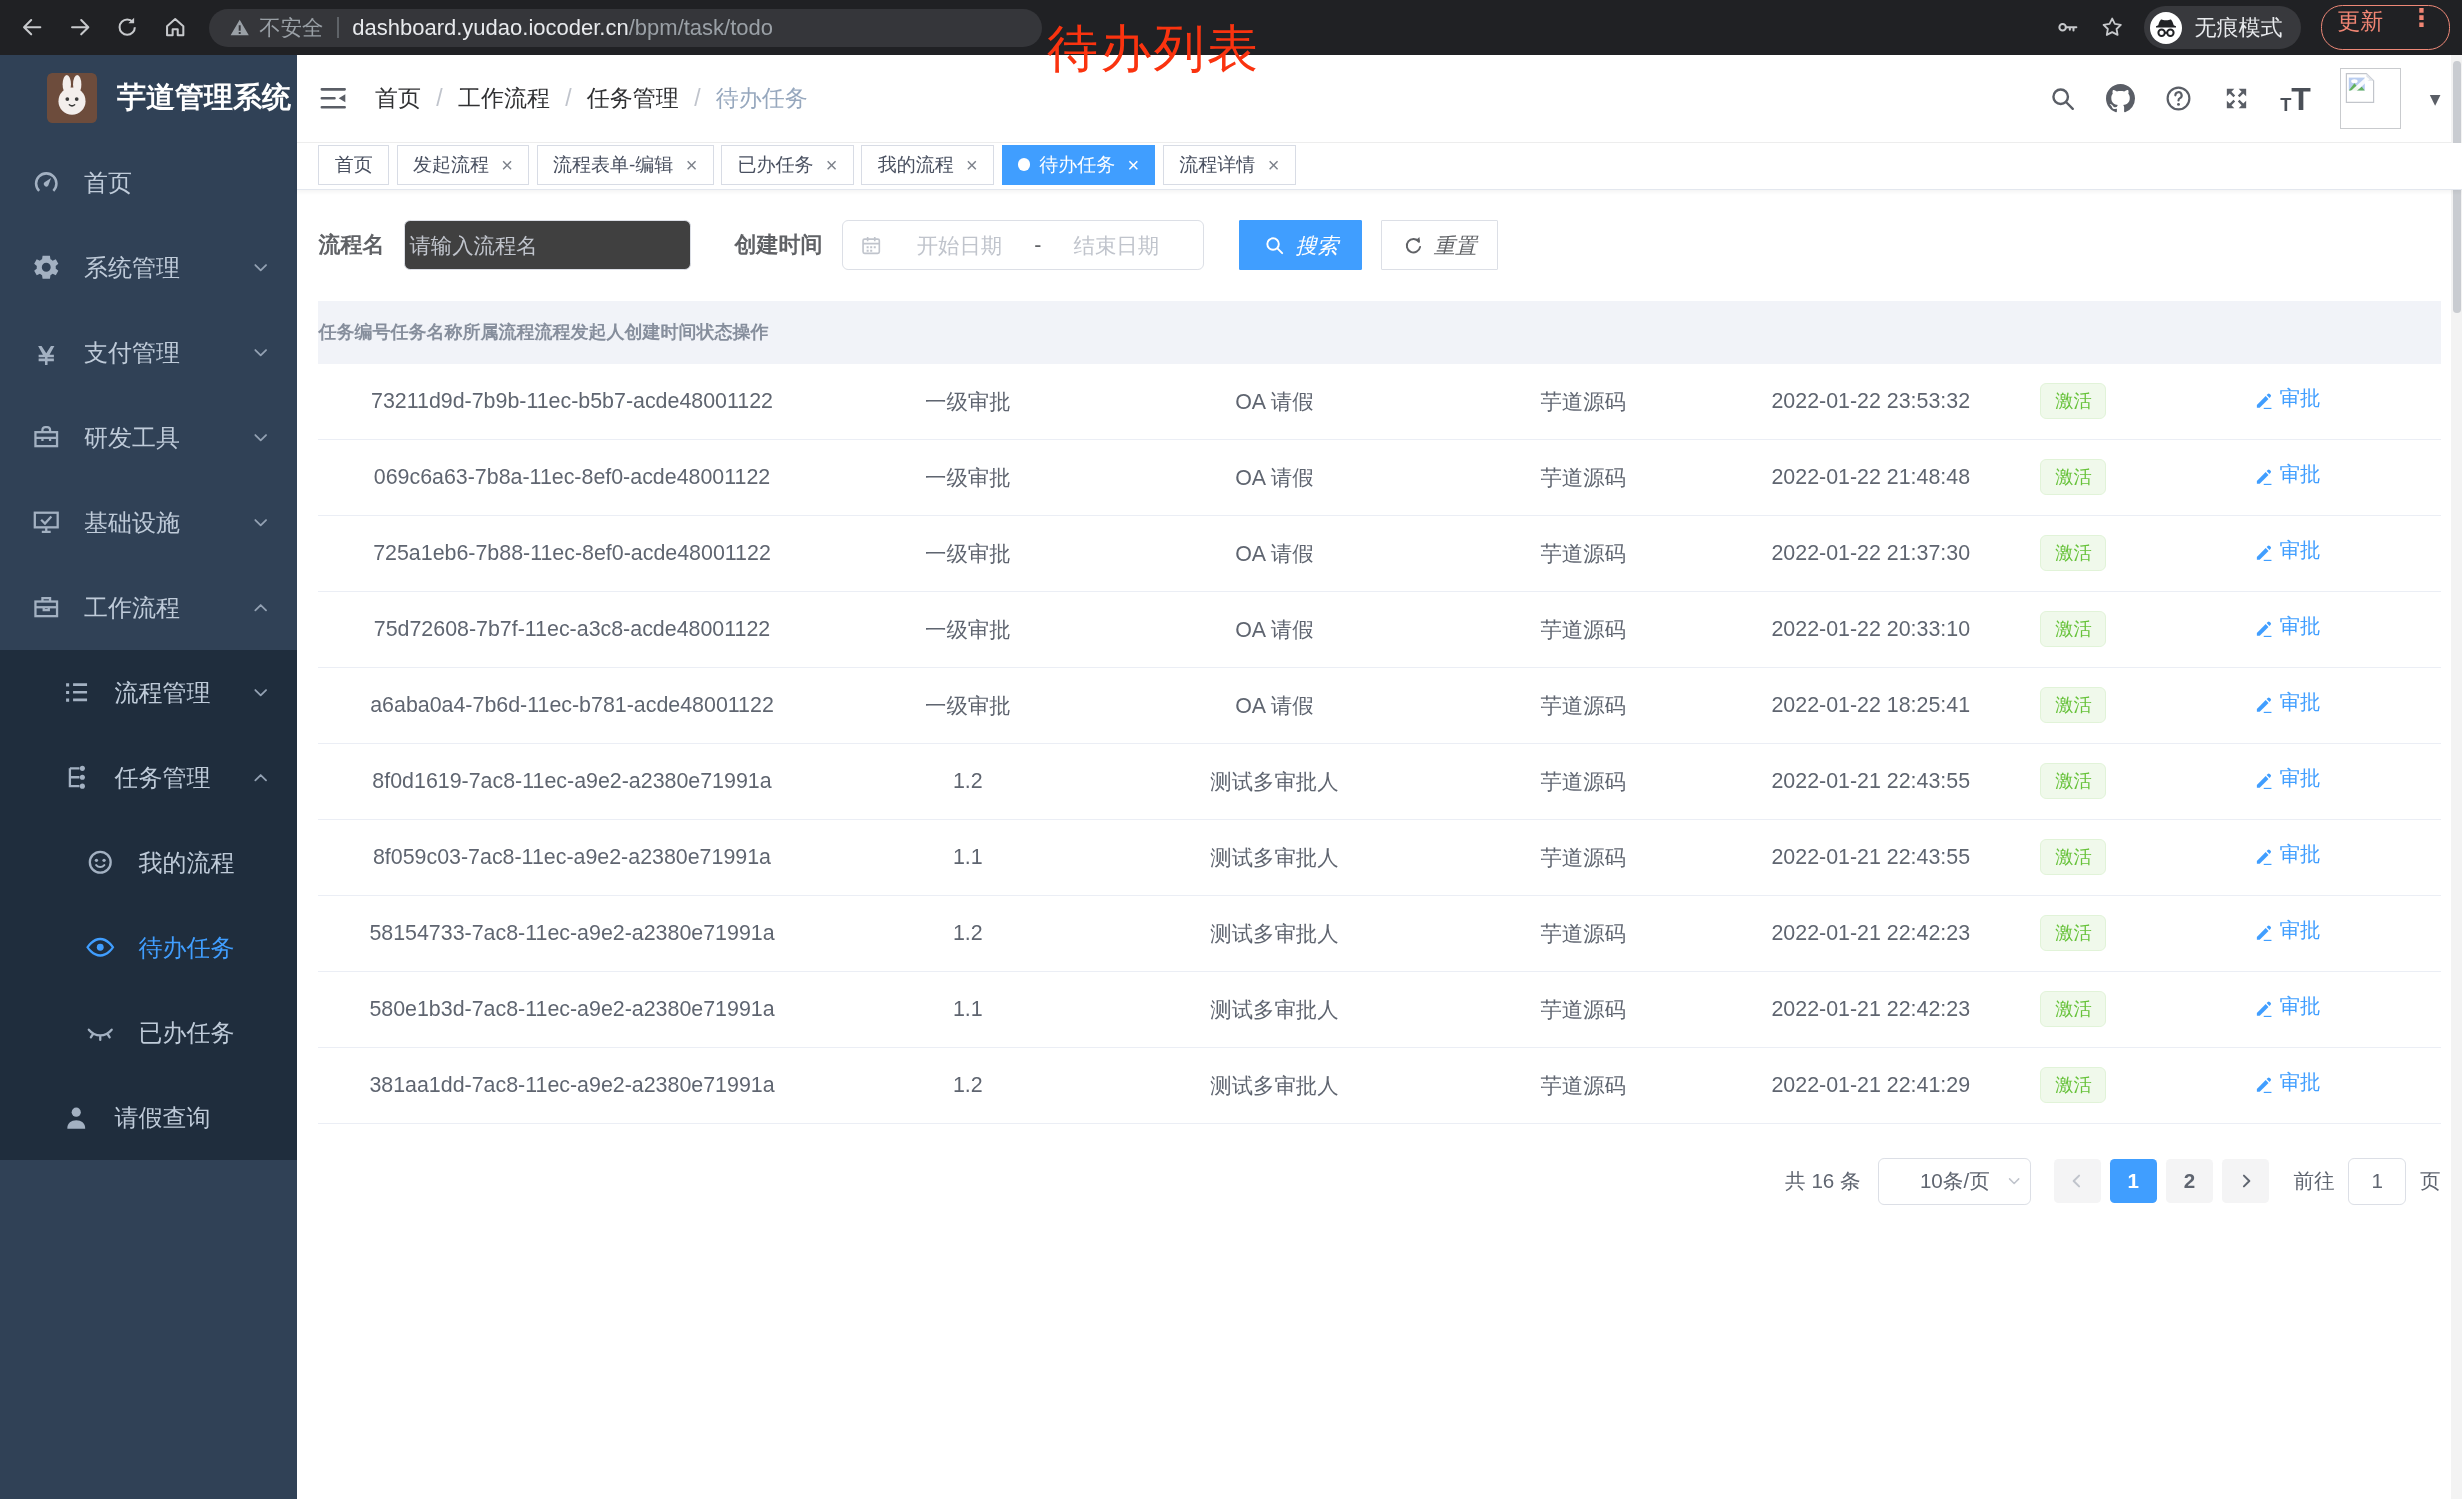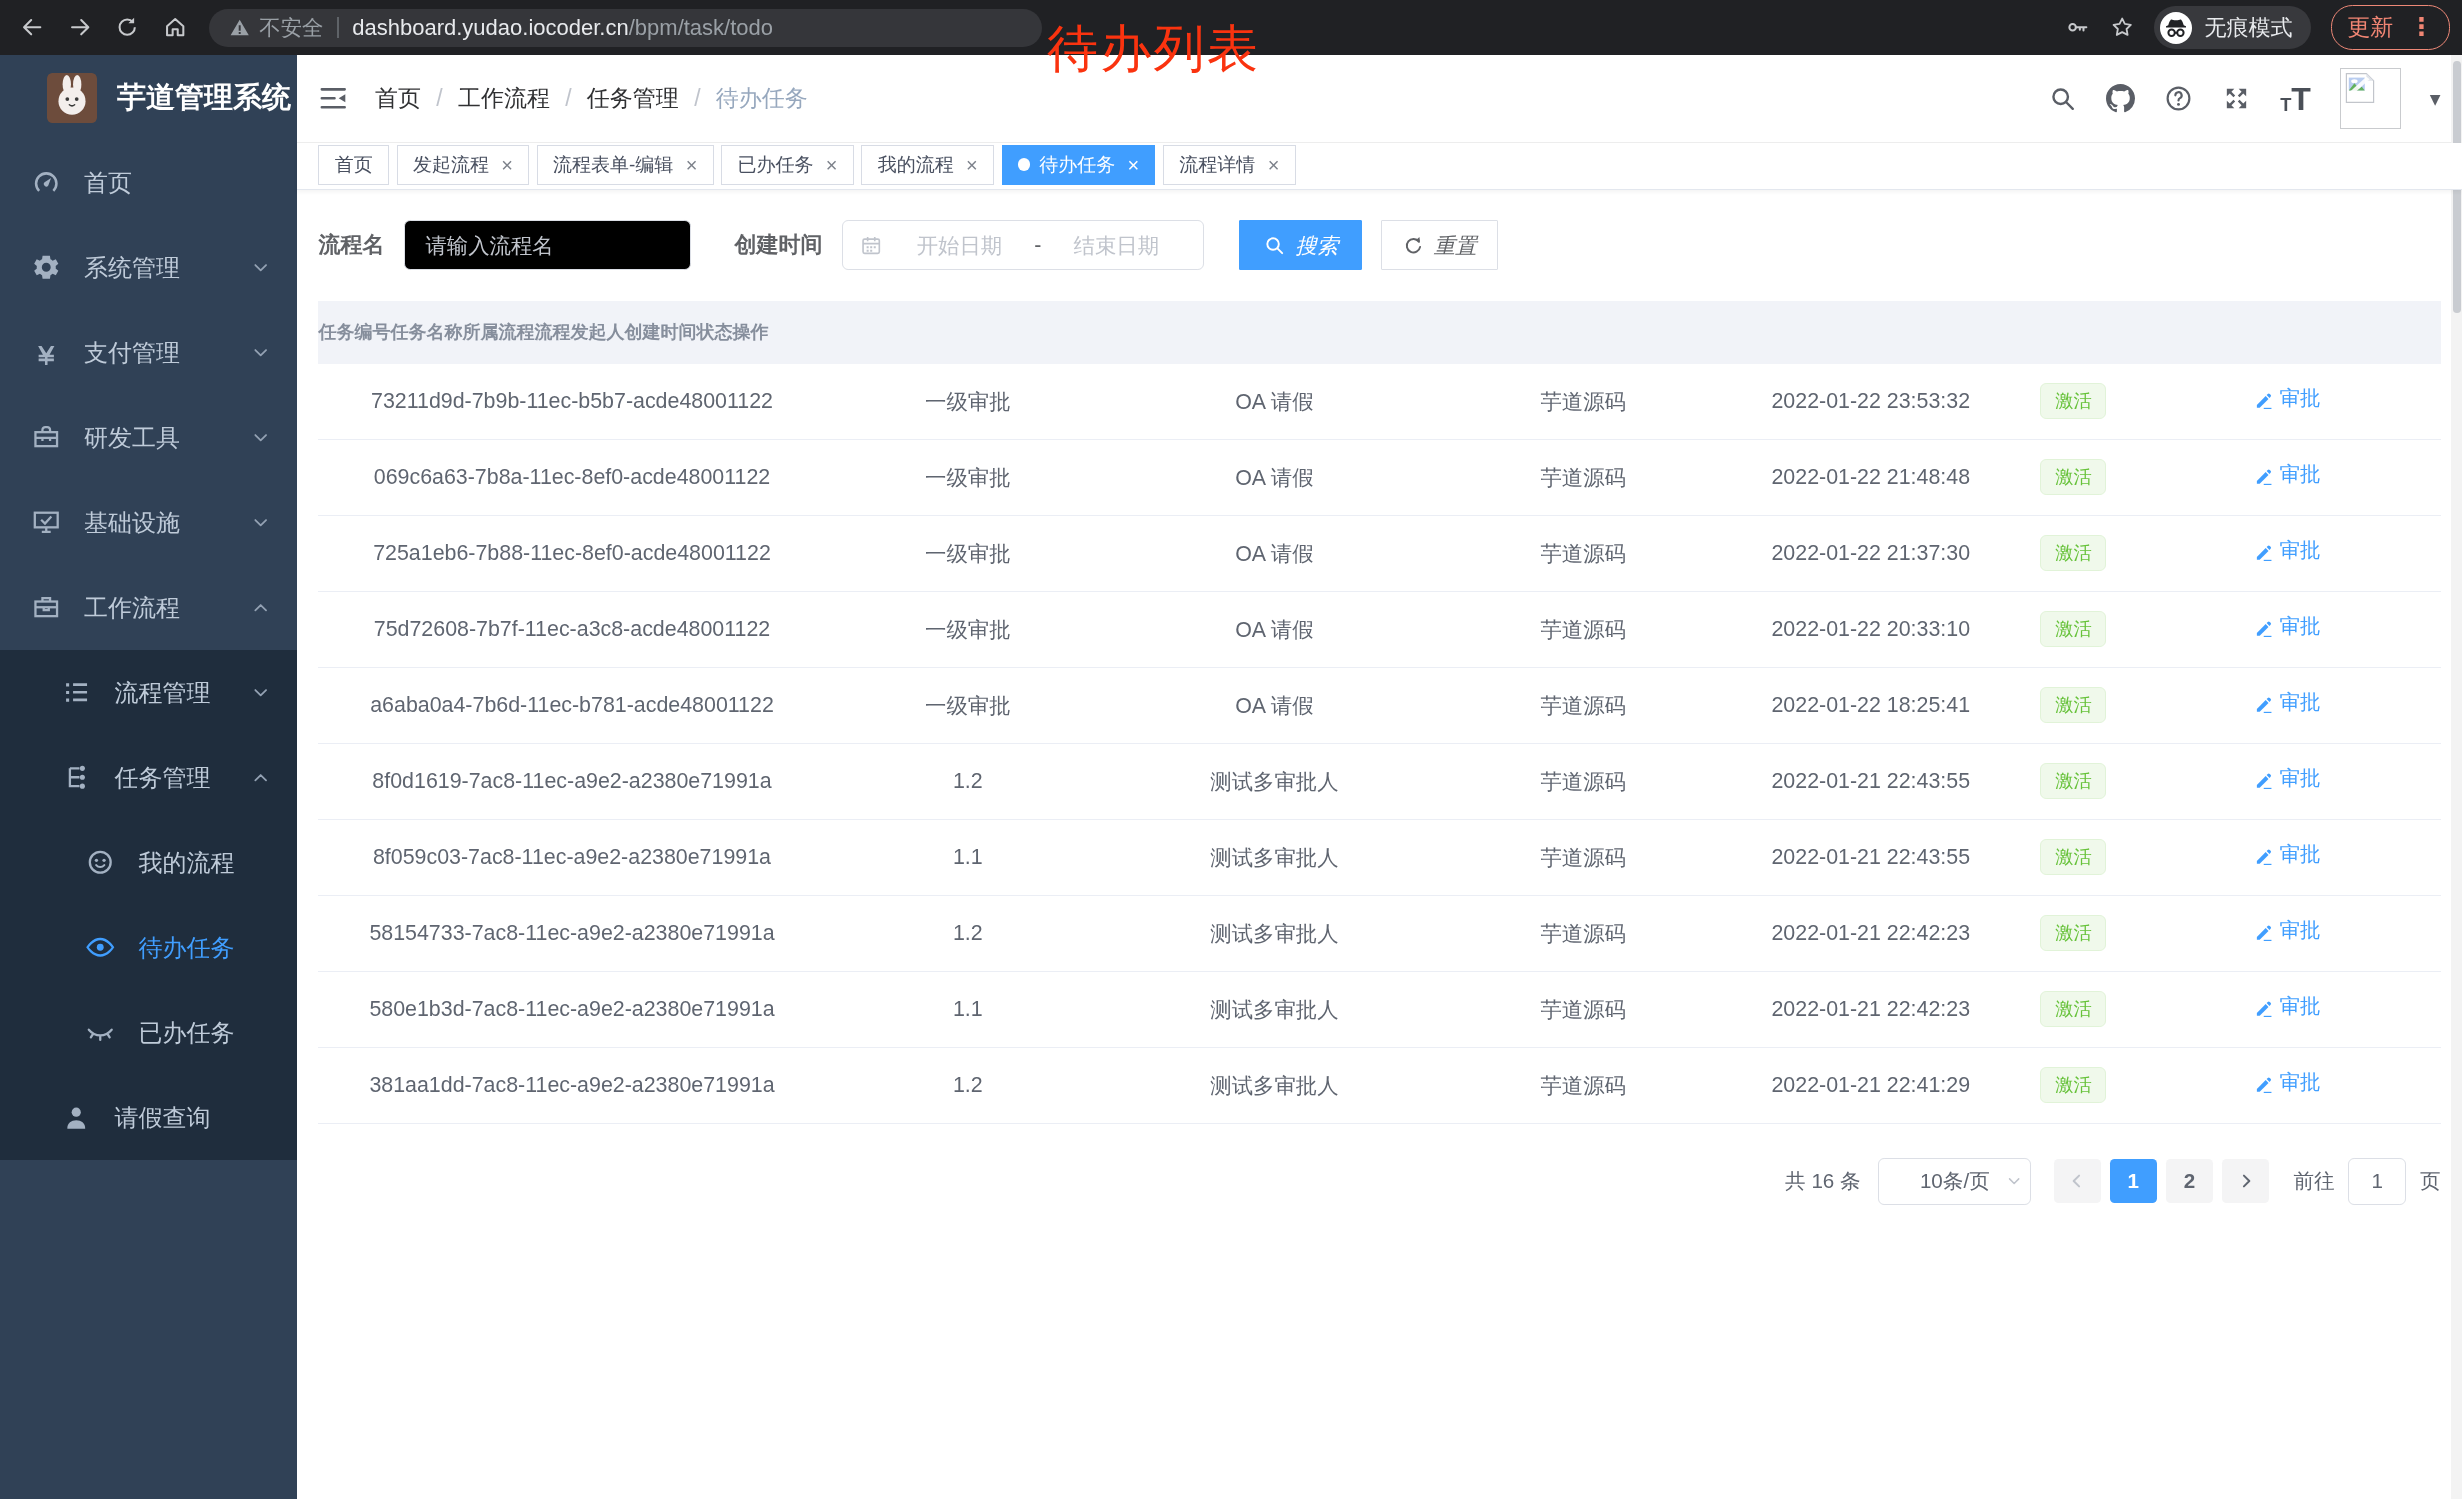--- a/index.html
+++ b/index.html
@@ -16,21 +16,21 @@
   .sec-label{color:#9aa0a6;font-size:21.4px;}
   .url-div{width:1.5px;height:21.4px;background:#5f6368;margin:0 13.7px;}
   .host{color:#e8eaed;font-size:22px;}
   .path{color:#9aa0a6;font-size:22px;}
   .chrome-right{margin-left:auto;display:flex;align-items:center;gap:20px;}
   .chrome-right .mini{color:#c7c9cc;}
   .chrome-right .mini svg{width:24.4px;height:24.4px;}
   .incog{height:43px;border-radius:21.4px;background:#38393d;display:flex;align-items:center;gap:12.2px;padding:0 18.3px 0 6.1px;}
   .incog-ic svg{width:32px;height:32px;}
   .incog-label{color:#e8eaed;font-size:22px;}
-  .update-pill{height:43px;border-radius:21.4px;border:1.5px solid #ee8877;display:flex;align-items:center;gap:16px;padding:0 15.3px;}
+  .update-pill{height:43px;border-radius:21.4px;border:1.5px solid #ee8877;display:flex;gap:26px;padding:0 15.3px;}
   .update-label{color:#f08573;font-size:23px;}
   .kebab{color:#f08573;font-size:24.4px;font-weight:700;line-height:1;}
 
   
   .overlay-title{position:absolute;left:1047px;top:15.3px;z-index:50;color:#fa330f;font-size:51px;font-weight:500;letter-spacing:2.3px;white-space:nowrap;}
 
   
   .app{flex:1;display:flex;min-height:0;position:relative;}
 
   
@@ -79,21 +79,21 @@
   .tab{height:40px;box-sizing:border-box;display:inline-flex;align-items:center;padding:0 15.3px;border:0.8px solid #d8dce5;background:#fff;font-size:19px;color:#495060;gap:9.2px;white-space:nowrap;}
   .tab .dot{width:12.2px;height:12.2px;border-radius:50%;background:#fff;}
   .tab.active{background:#409eff;border-color:#409eff;color:#fff;}
   .tab .x{font-size:20px;color:#7d828b;margin-left:3.1px;line-height:1;}
   .tab.active .x{color:#fff;}
 
   
   .content{flex:1;padding:30.5px 21.4px 0;display:flex;flex-direction:column;background:#fff;}
   .filter{display:flex;align-items:center;margin-bottom:30.5px;}
   .f-label{font-size:22px;color:#606266;font-weight:700;margin-right:20px;white-space:nowrap;}
-  .f-input{width:287px;height:50px;box-sizing:border-box;border:0.8px solid #dcdfe6;border-radius:6.1px;display:flex;align-items:center;padding:0 20px;color:#c0c4cc;font-size:21.4px;background:#000000;}
+  .f-input{width:287px;height:50px;box-sizing:border-box;border:0.8px solid #dcdfe6;border-radius:6.1px;display:flex;align-items:center;padding:0 4px;color:#c0c4cc;font-size:21.4px;background:#404040;}
   .f-spacer{width:43px;}
   .f-date{width:362px;height:50px;box-sizing:border-box;border:0.8px solid #dcdfe6;border-radius:6.1px;display:flex;align-items:center;padding:0 15.3px;font-size:21.4px;color:#c0c4cc;background:#fff;}
   .f-date .cal{color:#c0c4cc;margin-right:4.6px;}
   .f-date .cal svg{width:24.4px;height:24.4px;}
   .f-date .ph{flex:1;text-align:center;}
   .f-date .rsep{color:#606266;padding:0 3.1px;}
   .btn{height:50px;box-sizing:border-box;border-radius:1px;display:flex;align-items:center;gap:9.2px;font-size:21.4px;cursor:pointer;font-style:italic;}
   .btn svg{width:23px;height:23px;}
   .btn-search{margin-left:35px;background:#409eff;color:#fff;padding:0 23px;border:0.8px solid #409eff;}
   .btn-reset{margin-left:18.3px;background:#fff;color:#606266;padding:0 20px;border:0.8px solid #dcdfe6;}

